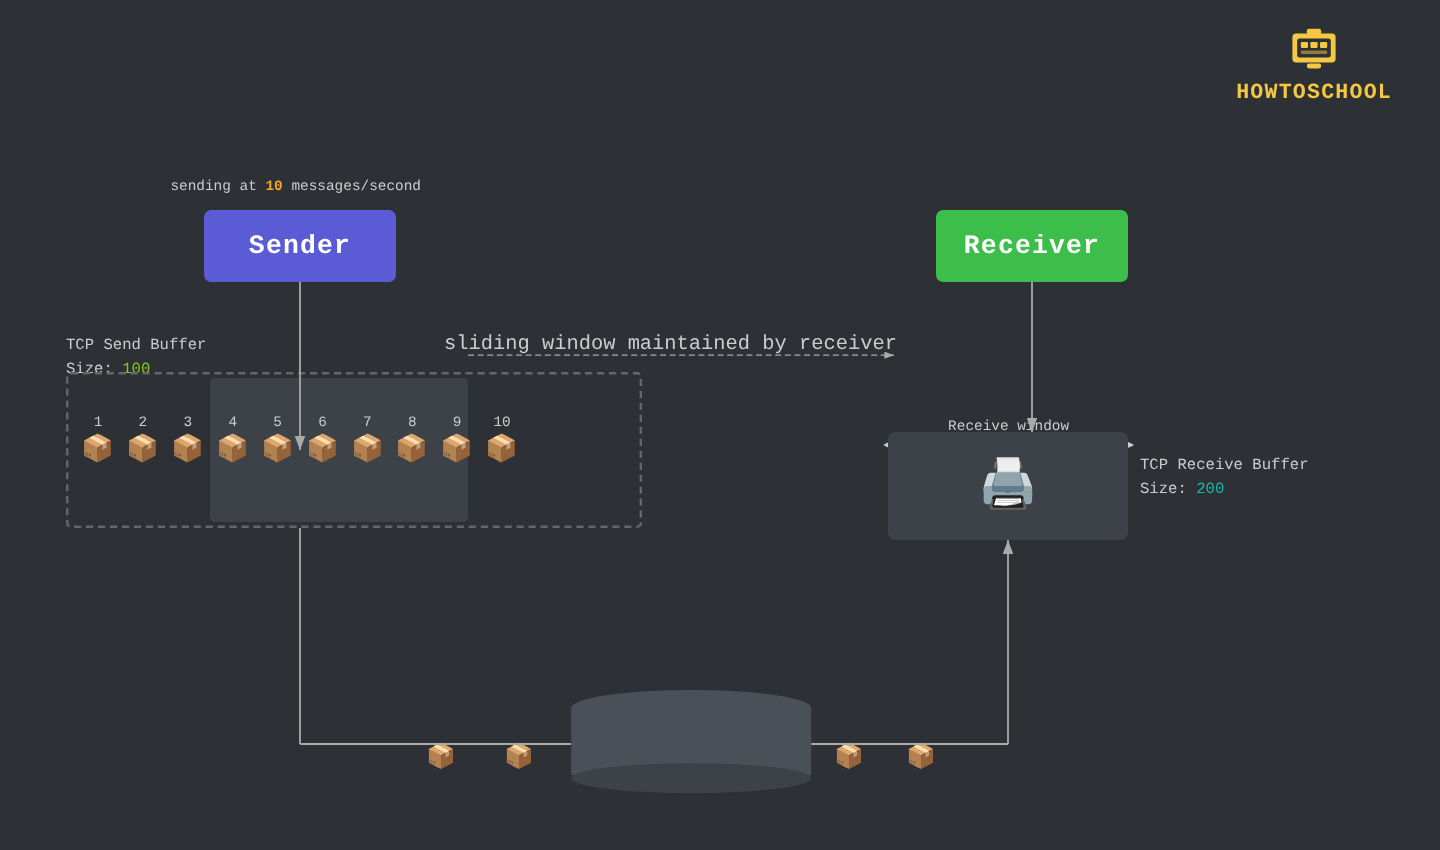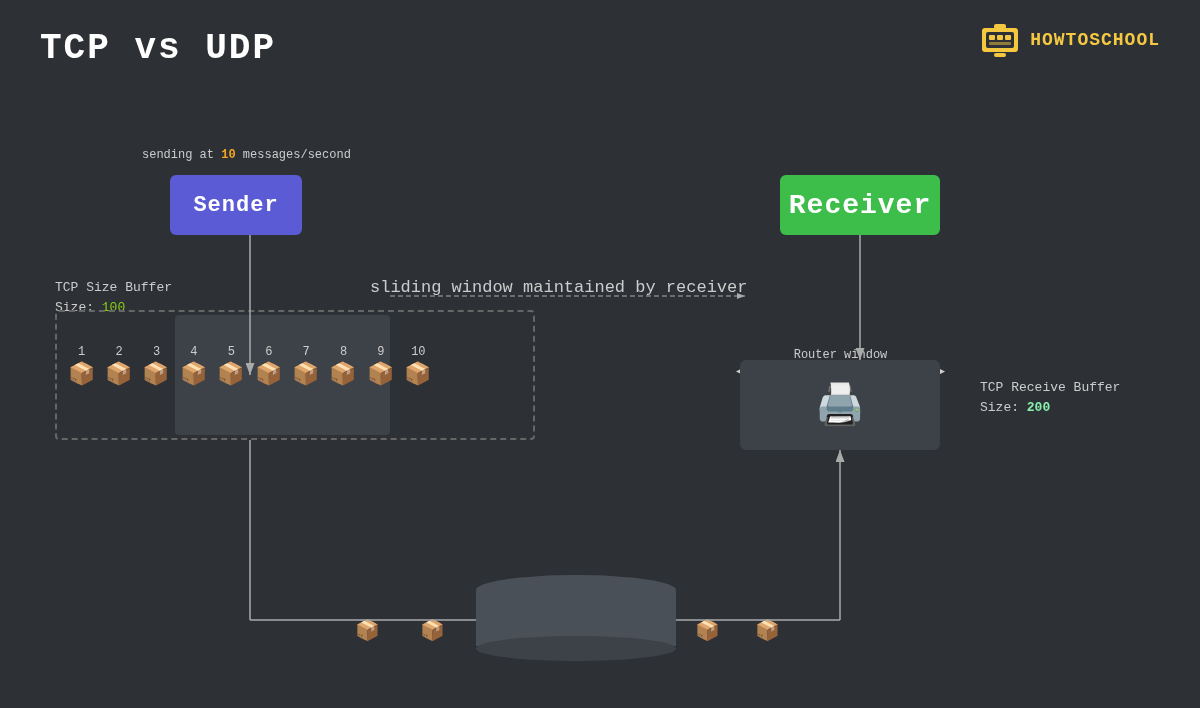--- a/index.html
+++ b/index.html
@@ -33,20 +33,21 @@
     }
 
     
     .logo-area {
       position: absolute;
       top: 22px;
       right: 40px;
       display: flex;
       align-items: center;
       gap: 10px;
+      flex-direction: column;
     }
 
     .logo-icon {
       width: 40px;
       height: 36px;
     }
 
     .logo-text {
       font-size: 18px;
       font-weight: bold;
@@ -67,21 +68,21 @@
     .sender-label-text .highlight-orange {
       color: #f5a623;
       font-weight: bold;
     }
 
     
     .sender-box {
       position: absolute;
       top: 175px;
       left: 170px;
-      width: 132px;
+      width: 160px;
       height: 60px;
       background: #5b5bd6;
       border-radius: 6px;
       display: flex;
       align-items: center;
       justify-content: center;
       font-size: 22px;
       font-weight: bold;
       color: #ffffff;
       letter-spacing: 1px;
@@ -107,21 +108,21 @@
       position: absolute;
       top: 175px;
       left: 780px;
       width: 160px;
       height: 60px;
       background: #3dbd4a;
       border-radius: 6px;
       display: flex;
       align-items: center;
       justify-content: center;
-      font-size: 28px;
+      font-size: 22px;
       font-weight: bold;
       color: #ffffff;
       letter-spacing: 1px;
     }
 
     
     .send-buffer-label {
       position: absolute;
       top: 278px;
       left: 55px;
@@ -203,26 +204,25 @@
     }
 
     
     .receive-buffer-label {
       position: absolute;
       top: 378px;
       left: 950px;
       font-size: 13px;
       color: #cccccc;
       line-height: 1.5;
-      margin-left: 30px;
     }
 
     .receive-buffer-label .bold-white {
-      font-weight: bold;
-      color: #86efac;
+      font-weight: normal;
+      color: #14b8a6;
     }
 
     
     .receive-window-container {
       position: absolute;
       top: 348px;
       left: 738px;
       width: 205px;
       display: flex;
       flex-direction: column;
@@ -369,21 +369,20 @@
       top: 618px;
       left: 755px;
       font-size: 20px;
     }
   </style>
 </head>
 <body>
 
 <div class="main-container">
 
-  <div class="page-title">TCP  vs  UDP</div>
 
   <div class="logo-area">
     <svg class="logo-icon" viewBox="0 0 40 36" fill="none">
       <rect x="2" y="6" width="36" height="24" rx="3" fill="#f5c842"></rect>
       <rect x="6" y="10" width="28" height="16" rx="2" fill="#2d3035"></rect>
       <rect x="9" y="13" width="6" height="5" rx="1" fill="#f5c842"></rect>
       <rect x="17" y="13" width="6" height="5" rx="1" fill="#f5c842"></rect>
       <rect x="25" y="13" width="6" height="5" rx="1" fill="#f5c842"></rect>
       <rect x="9" y="20" width="22" height="3" rx="1" fill="#f5c842" opacity="0.5"></rect>
       <rect x="14" y="2" width="12" height="5" rx="2" fill="#f5c842"></rect>
@@ -401,21 +400,21 @@
   </div>
 
 
   <div class="receiver-box">
     <span>Receiver</span>
   </div>
 
   <div class="sliding-window-label">sliding window maintained by receiver</div>
 
   <div class="send-buffer-label">
-    <span>TCP Size Buffer</span><br>
+    <span>TCP Send Buffer</span><br>
     <span>Size: </span><span class="bold-white">100</span>
   </div>
 
   <div class="send-buffer-box"></div>
 
   <div class="send-buffer-highlight"></div>
 
   <div class="packages-row">
 
     <div class="package-item">
@@ -463,21 +462,21 @@
       <span class="package-icon">📦</span>
     </div>
 
     <div class="package-item">
       <span class="package-number">10</span>
       <span class="package-icon">📦</span>
     </div>
   </div>
 
   <div class="receive-window-container">
-    <span class="receive-window-label">Router window</span>
+    <span class="receive-window-label">Receive window</span>
     <div class="receive-window-arrow">
       <span class="arrow-left-cap">◀</span>
     </div>
   </div>
 
   <div class="receive-buffer-box">
     <span class="receive-buffer-icon">🖨️</span>
   </div>
 
   <div class="receive-buffer-label">

